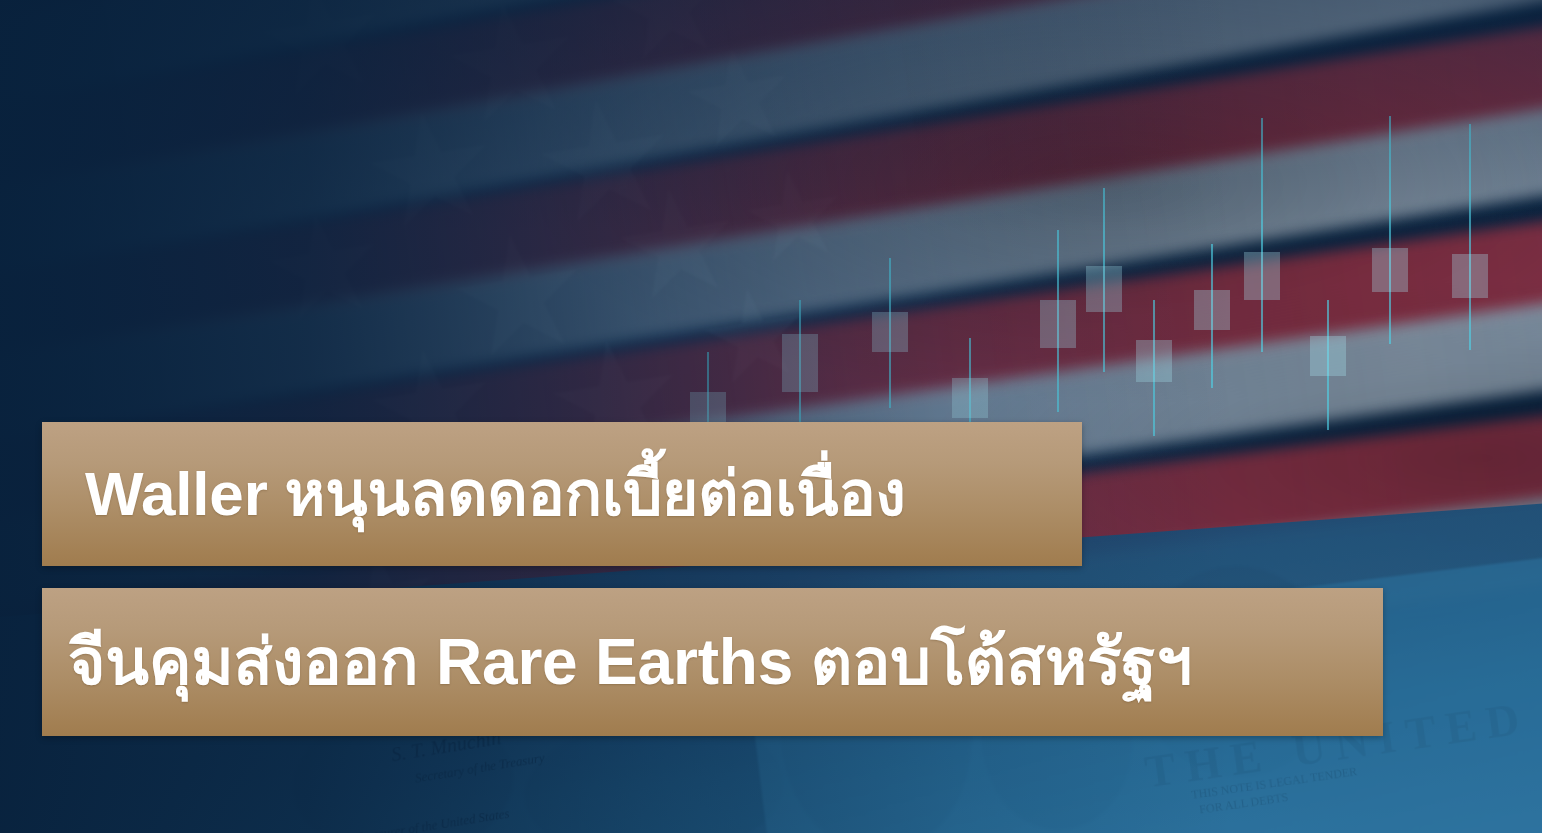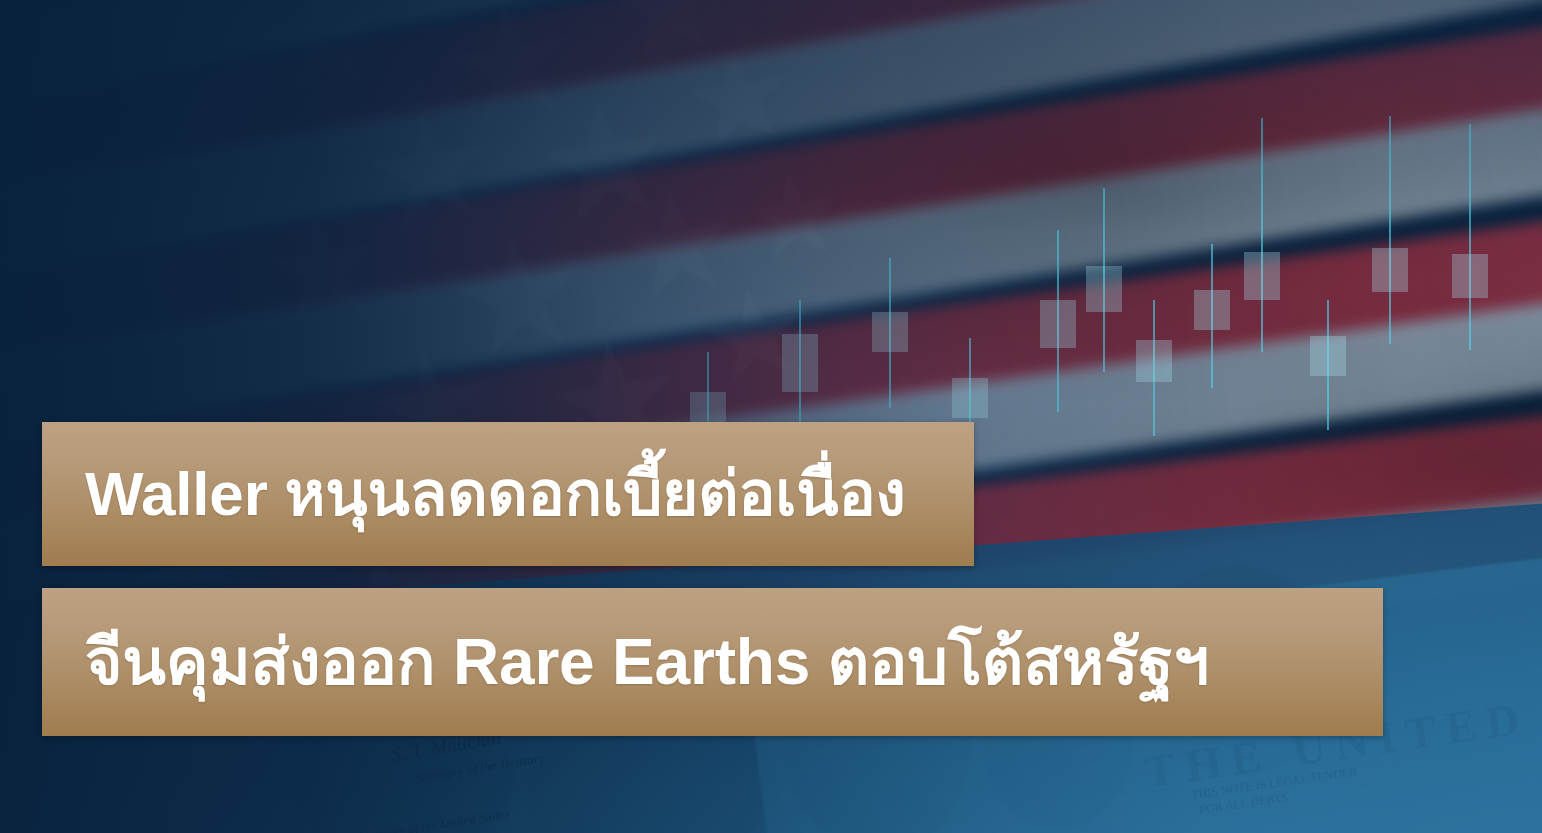--- a/index.html
+++ b/index.html
@@ -120,24 +120,24 @@
     box-shadow:0 2px 6px rgba(0,0,0,.28);
   }
   .banner-text{
     color:#ffffff;
     font-weight:bold;
     line-height:1;
     white-space:nowrap;
     letter-spacing:-.2px;
     text-shadow:0 1px 2px rgba(90,62,30,.30);
   }
-  #banner-one{ left:42px; top:422px;  width:932px; height:144px; }
+  #banner-one{ left:42px; top:422px;  width:1040px; height:144px; }
   #banner-two{ left:42px; top:588px;  width:1341px; height:148px; }
   #banner-one .banner-text{ font-size:62px; margin-left:43px; }
-  #banner-two .banner-text{ font-size:64px; margin-left:43px; }
+  #banner-two .banner-text{ font-size:64px; margin-left:26px; }
 </style>
 </head>
 <body>
 
 <div id="stage">
 
   <div class="layer bg-base"></div>
 
   <div class="layer bg-canton" id="canton">
       <i class="star" style="left: 300px; top: -10px; width: 120px; height: 120px;"></i>

